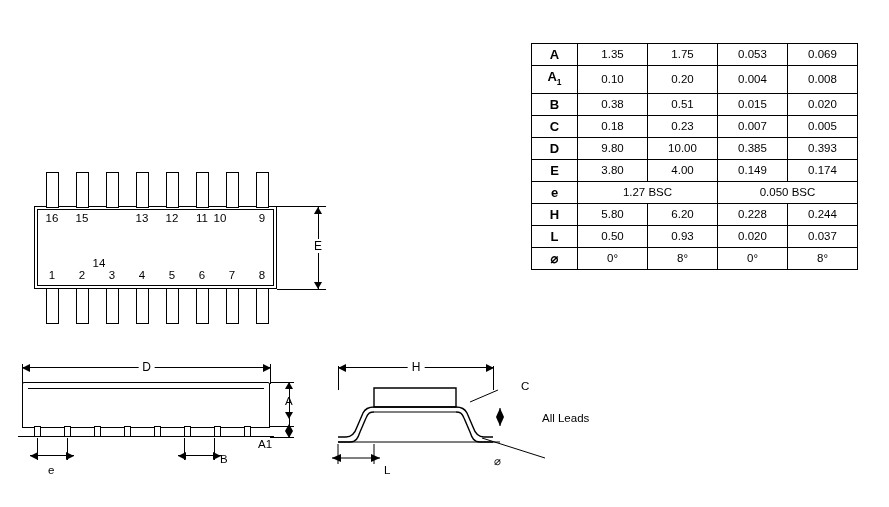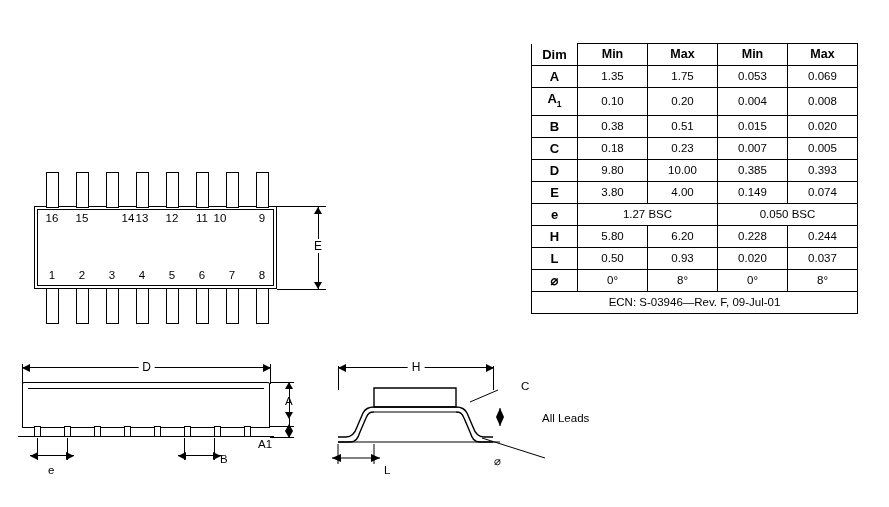--- a/index.html
+++ b/index.html
@@ -358,27 +358,20 @@
   <div class="dim-table-wrap">
     <table class="dim-table">
       <colgroup>
         <col class="col-dim">
           <col class="col-val">
           <col class="col-val">
           <col class="col-val">
           <col class="col-val">
       </colgroup>
       <tbody>
-      <tr>
-        <th class="dim-corner" style="border-top:none;">Dim</th>
-        <th class="sub">Min</th>
-        <th class="sub">Max</th>
-        <th class="sub">Min</th>
-        <th class="sub">Max</th>
-      </tr>
 
       <tr>
         <td class="dim-label">A</td>
         <td>1.35</td>
         <td>1.75</td>
         <td>0.053</td>
         <td>0.069</td>
       </tr>
 
       <tr>
@@ -411,21 +404,21 @@
         <td>10.00</td>
         <td>0.385</td>
         <td>0.393</td>
       </tr>
 
       <tr>
         <td class="dim-label">E</td>
         <td>3.80</td>
         <td>4.00</td>
         <td>0.149</td>
-        <td>0.074</td>
+        <td>0.174</td>
       </tr>
 
       <tr>
         <td class="dim-label">e</td>
         <td colspan="2">1.27 BSC</td>
         <td colspan="2">0.050 BSC</td>
       </tr>
 
       <tr>
         <td class="dim-label">H</td>
@@ -444,23 +437,20 @@
       </tr>
 
       <tr>
         <td class="dim-label">⌀</td>
         <td>0°</td>
         <td>8°</td>
         <td>0°</td>
         <td>8°</td>
       </tr>
 
-      <tr class="note-row first">
-        <td colspan="5">ECN: S-03946—Rev. F, 09-Jul-01</td>
-      </tr>
     </tbody>
       </table>
   </div>
 
   <div class="topview">
 
     <div class="body-rect"></div>
     <div class="body-rect-inner"></div>
 
     <div class="lead top" style="left:28px;"></div>
@@ -476,21 +466,21 @@
     <div class="lead bot" style="left:58px;"></div>
     <div class="lead bot" style="left:88px;"></div>
     <div class="lead bot" style="left:118px;"></div>
     <div class="lead bot" style="left:148px;"></div>
     <div class="lead bot" style="left:178px;"></div>
     <div class="lead bot" style="left:208px;"></div>
     <div class="lead bot" style="left:238px;"></div>
 
     <div class="pinnum top" style="left:24px;">16</div>
     <div class="pinnum top" style="left:54px;">15</div>
-    <div class="pinnum top" style="left:100px;">14</div>
+    <div class="pinnum top" style="left:71px;margin-top:45px;">14</div>
     <div class="pinnum top" style="left:114px;">13</div>
     <div class="pinnum top" style="left:144px;">12</div>
     <div class="pinnum top" style="left:174px;">11</div>
     <div class="pinnum top" style="left:192px;">10</div>
     <div class="pinnum top" style="left:234px;">9</div>
 
     <div class="pinnum bot" style="left:24px;">1</div>
     <div class="pinnum bot" style="left:54px;">2</div>
     <div class="pinnum bot" style="left:84px;">3</div>
     <div class="pinnum bot" style="left:114px;">4</div>

